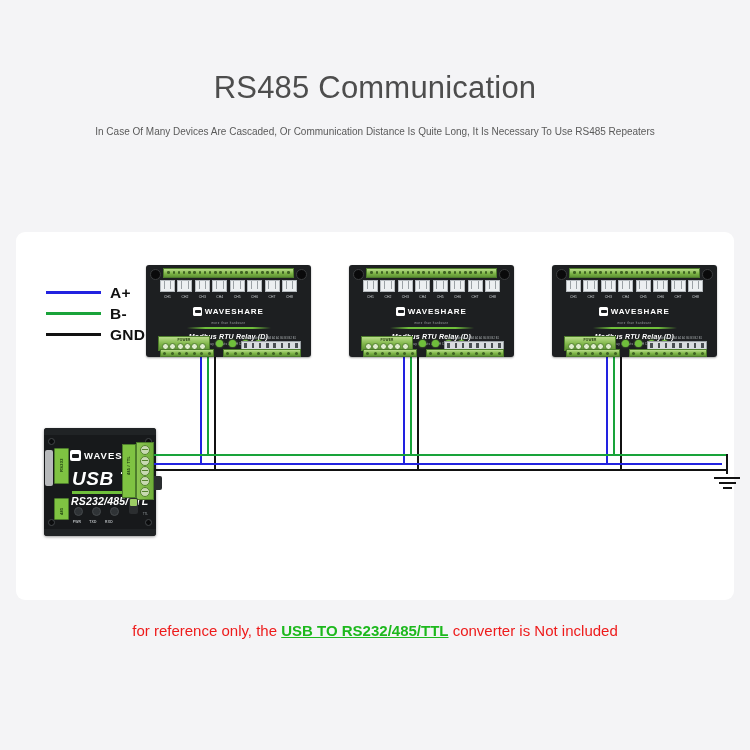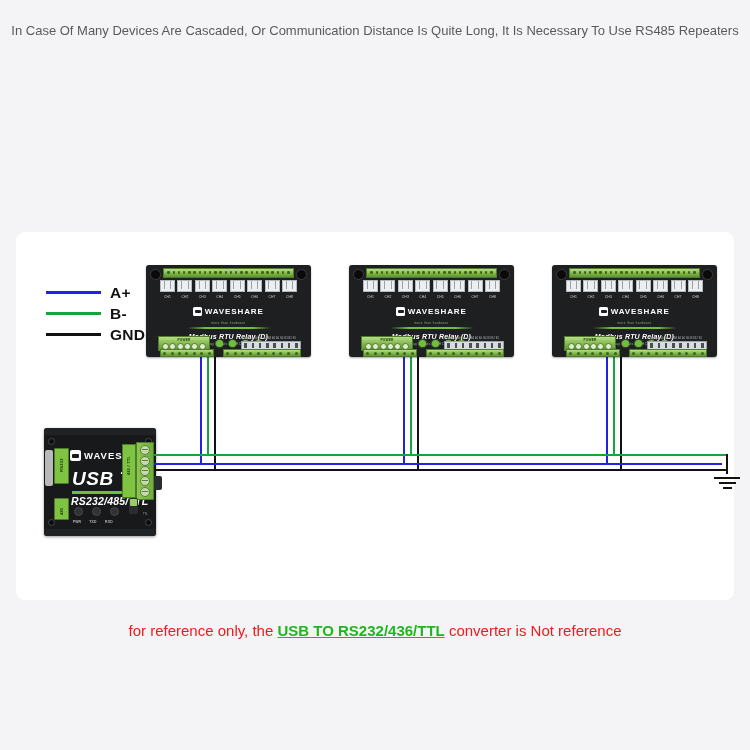--- a/index.html
+++ b/index.html
@@ -15,21 +15,21 @@
   .header{ text-align:center; }
   .title{
     font-size:31px; color:#4d4d4d; font-weight:400;
     letter-spacing:.2px; padding-top:72px; line-height:1;
   }
   .subtitle{
     font-size:16.5px; color:#555; font-weight:400;
     padding-top:40px; line-height:1;
   }
   .note{
-    font-size:13px; color:#5a5a5a; font-weight:400;
+    font-size:10px; color:#5a5a5a; font-weight:400;
     padding-top:24px; line-height:1;
   }
 
   
   .panel{
     position:absolute;
     left:16px; top:232px; width:718px; height:368px;
     background:#fff; border-radius:9px;
   }
 
@@ -308,20 +308,21 @@
   }
   .footer a{
     color:#1db81d;font-weight:700;text-decoration:underline;
     text-underline-offset:1px;
   }
 </style>
 </head>
 <body>
 
 <div class="header">
+  <div class="title">RS485 Communication</div>
   <div class="note">In Case Of Many Devices Are Cascaded, Or Communication Distance Is Quite Long, It Is Necessary To Use RS485 Repeaters</div>
 </div>
 
 <div class="panel">
 
   <div class="legend">
     <div class="legend-row">
       <span class="legend-line" style="background:#2222e0"></span>
       <span class="legend-label">A+</span>
     </div>
@@ -835,14 +836,14 @@
     <div class="usb-plug"></div>
   </div>
 
   <div class="w green hz" style="left:138px;top:222px;width:14px;"></div>
   <div class="w blue hz" style="left:138px;top:231px;width:14px;"></div>
   <div class="w black hz" style="left:138px;top:237px;width:14px;"></div>
 
 </div>
 
 <div class="footer">
-  <span>for reference only, the </span><a href="#">USB TO RS232/436/TTL</a><span> converter is Not reference</span>
+  <span>for reference only, the </span><a href="#">USB TO RS232/485/TTL</a><span> converter is Not included</span>
 </div>
 
 </body></html>

